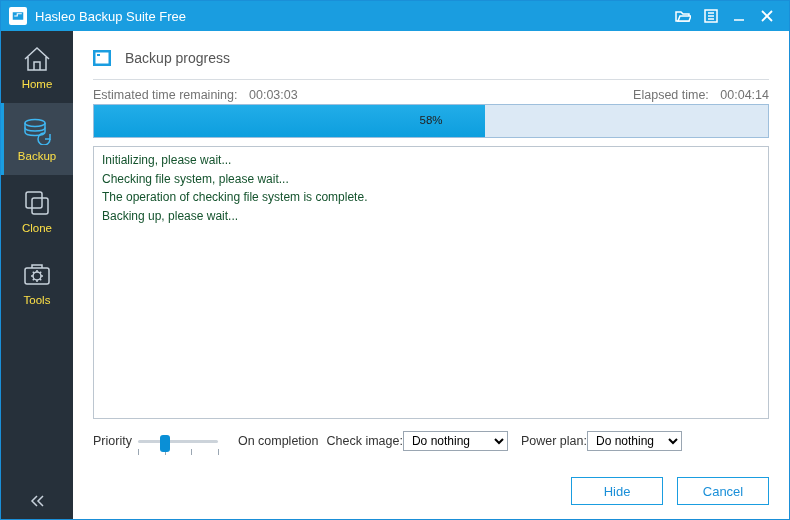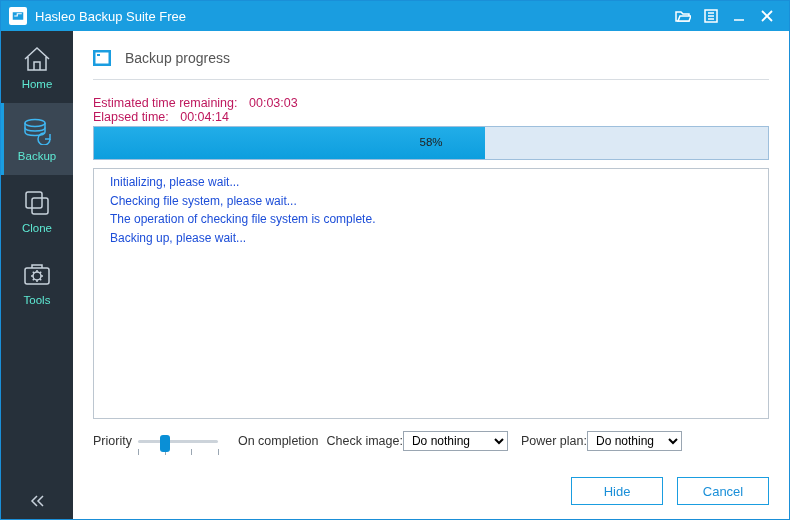--- a/index.html
+++ b/index.html
@@ -5,42 +5,42 @@
   * { box-sizing: border-box; margin: 0; padding: 0; font-family: "Segoe UI", Tahoma, sans-serif; }
   html, body { width: 790px; height: 520px; overflow: hidden; }
   .window { width: 790px; height: 520px; display: flex; flex-direction: column; border: 1px solid #1a8fd8; background: #fff; }
   .titlebar { height: 30px; background: #1a9de0; display: flex; align-items: center; padding: 0 8px; color: #fff; }
   .titlebar .app-icon { width: 18px; height: 18px; background: #fff; display: flex; align-items: center; justify-content: center; border-radius: 2px;}
   .titlebar .app-icon svg { width: 12px; height: 12px; }
   .titlebar .title { margin-left: 8px; font-size: 13px; flex: 1; }
   .titlebar .win-btn { width: 28px; height: 28px; display: flex; align-items: center; justify-content: center; cursor: pointer; }
   .titlebar .win-btn svg { stroke: #fff; }
   .body { flex: 1; display: flex; min-height: 0; }
-  .sidebar { width: 72px; background: #26303a; display: flex; flex-direction: column; align-items: center; color: #5eead4; position: relative; }
+  .sidebar { width: 72px; background: #26303a; display: flex; flex-direction: column; align-items: center; color: #fde047; position: relative; }
   .sidebar-item { width: 72px; height: 72px; display: flex; flex-direction: column; align-items: center; justify-content: center; cursor: pointer; }
   .sidebar-item.active { background: #3a4754; position: relative; }
   .sidebar-item.active::after { content: ""; position: absolute; left: 0; top: 0; bottom: 0; width: 3px; background: #1a9de0; }
   .sidebar-item .sb-icon { width: 34px; height: 30px; display: flex; align-items: center; justify-content: center; }
   .sidebar-item .sb-icon svg { stroke: #c8d2dc; fill: none; stroke-width: 1.5; }
   .sidebar-item.active .sb-icon svg { stroke: #3fb7f2; }
   .sidebar-item .sb-label { font-size: 11.5px; margin-top: 4px; }
   .sidebar .collapse { margin-top: auto; height: 36px; width: 72px; display: flex; align-items: center; justify-content: center; cursor: pointer;}
   .sidebar .collapse svg { stroke: #c8d2dc; fill: none; }
   .main { flex: 1; padding: 14px 20px 14px 20px; display: flex; flex-direction: column; min-height: 0; }
   .page-header { display: flex; align-items: center; height: 26px; }
   .page-header .ph-icon { width: 18px; height: 18px; display:flex; align-items:center; justify-content:center;}
   .page-header .ph-title { margin-left: 14px; font-size: 14px; color: #555; }
   .header-rule { height: 1px; background: #d8dde2; margin-top: 8px; }
-  .times { display: flex; font-size: 12.5px; color: #be185d; margin-top: 16px; flex-direction: column; }
+  .times { display: flex; font-size: 12.5px; color: #737373; margin-top: 8px; }
   .times .left { flex: 1; }
   .times .val { display: inline-block; margin-left: 8px; }
   .progress { height: 34px; border: 1px solid #9ebfdc; background: #dce9f5; margin-top: 2px; position: relative; }
   .progress .bar { height: 100%; background: linear-gradient(#22ade8,#0d9ede); }
   .progress .pct { position: absolute; left: 50%; top: 50%; transform: translate(-50%,-55%); font-size: 11.5px; color: #222; }
-  .log { flex: 1; border: 1px solid #bcc6d0; margin-top: 8px; padding: 4px 16px; font-size: 12px; color: #1d4ed8; line-height: 1.55; overflow: auto; background: #fff; }
+  .log { flex: 1; border: 1px solid #bcc6d0; margin-top: 8px; padding: 4px 8px; font-size: 12px; color: #14532d; line-height: 1.55; overflow: auto; background: #fff; }
   .options { display: flex; align-items: center; margin-top: 10px; font-size: 12.5px; color: #333; white-space: nowrap;}
   .slider-wrap { width: 80px; height: 24px; margin-left: 6px; position: relative; display:flex; align-items:center;}
   .slider-track { height: 3px; background: #ccd3da; width: 100%; border-radius: 2px; position: relative;}
   .slider-tick { position: absolute; top: 9px; width: 1px; height: 6px; background: #9aa6b2; }
   .slider-thumb { position: absolute; top: -5px; width: 10px; height: 17px; background: #0a8fd6; border-radius: 3px; transform: translateX(-50%);}
   select.combo { border: 1px solid #9aa6b2; background: #fff; font-size: 12px; padding: 1px 4px; height: 20px;}
   .actions { display: flex; justify-content: flex-end; gap: 14px; margin-top: 24px; }
   .btn { width: 92px; height: 28px; border: 1px solid #1a9de0; background: #fff; color: #1a8fd8; font-size: 13px; cursor: pointer; }
 </style>
 </head>

